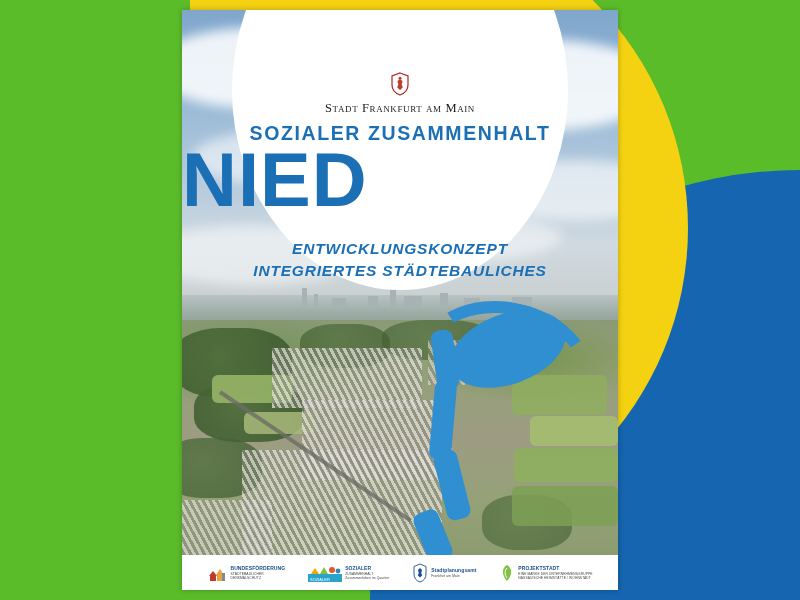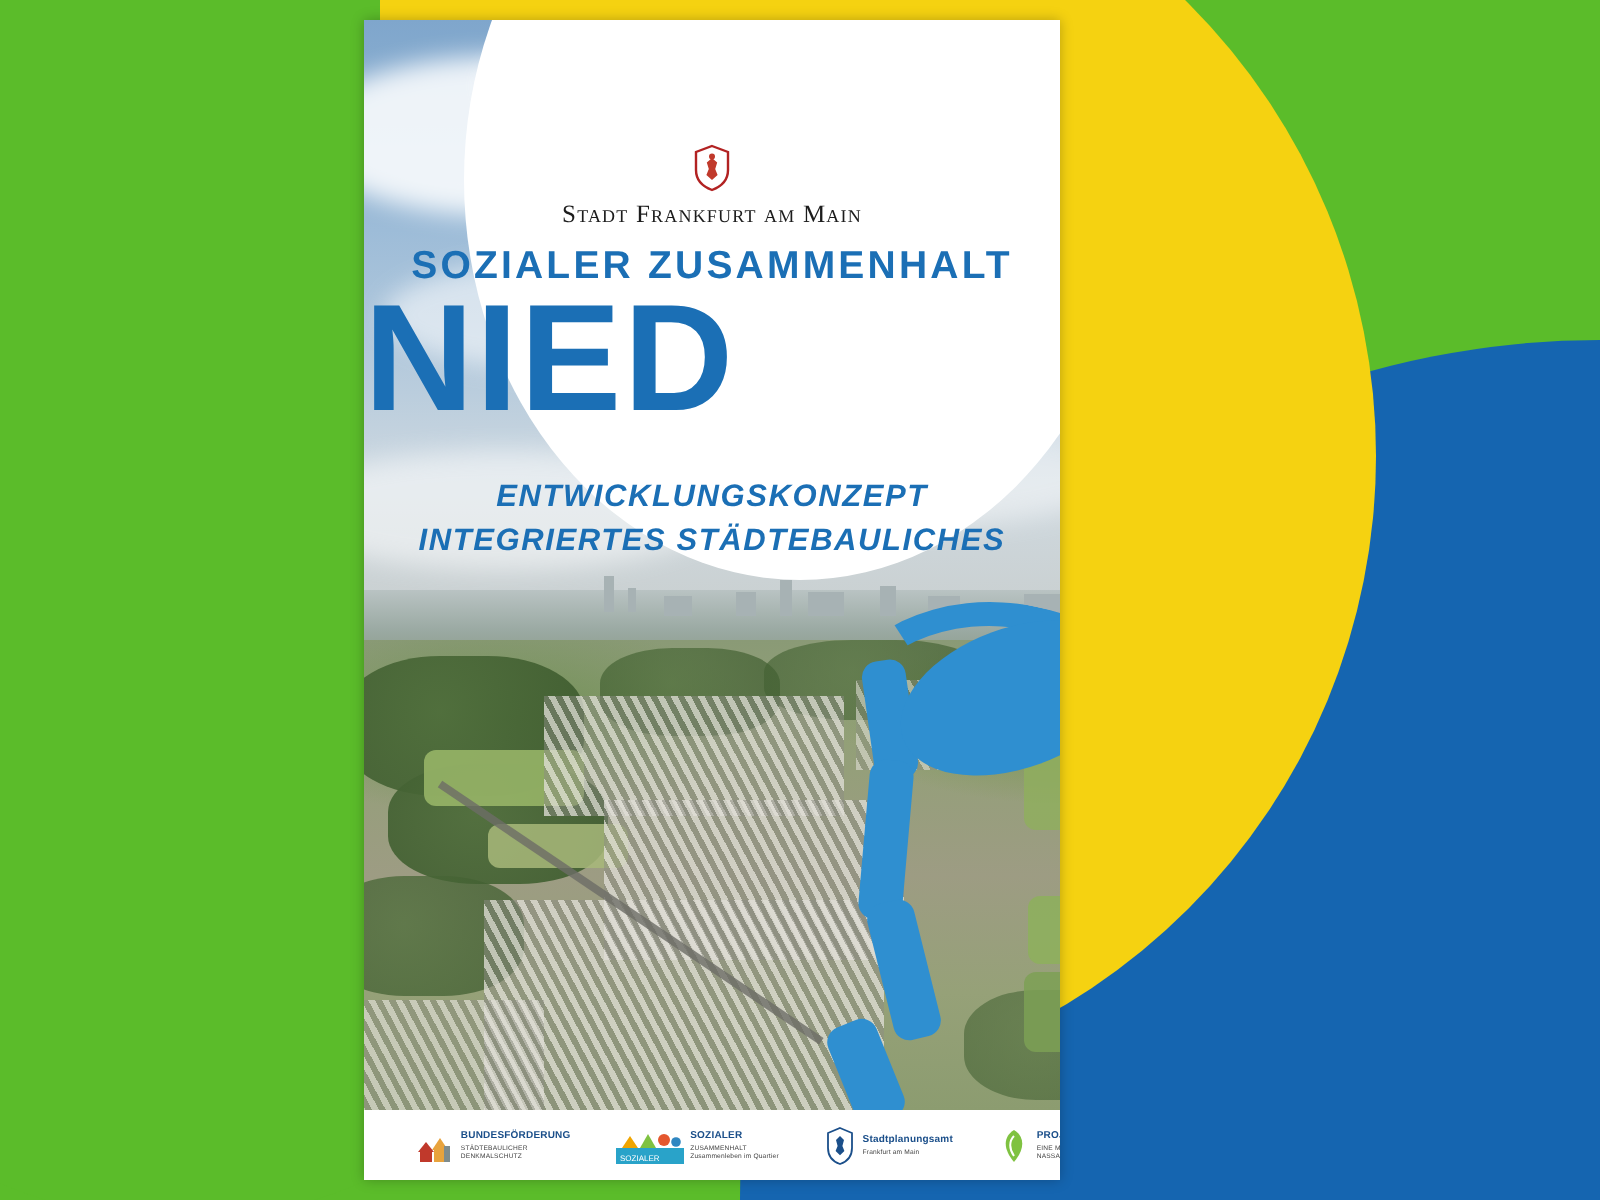--- a/index.html
+++ b/index.html
@@ -63,21 +63,21 @@
     left: 0; top: 0;
     width: 190px; height: 260px;
     background: #5bbc2a;
   }
 
   
   #poster {
     position: absolute;
     left: 182px;
     top: 10px;
-    width: 348px;
+    width: 436px;
     height: 580px;
     background: #ffffff;
     box-shadow: 0 0 6px rgba(0,0,0,0.25);
     overflow: hidden;
   }
 
   .photo {
     position: absolute;
     left: 0; top: 0;
     width: 436px;

